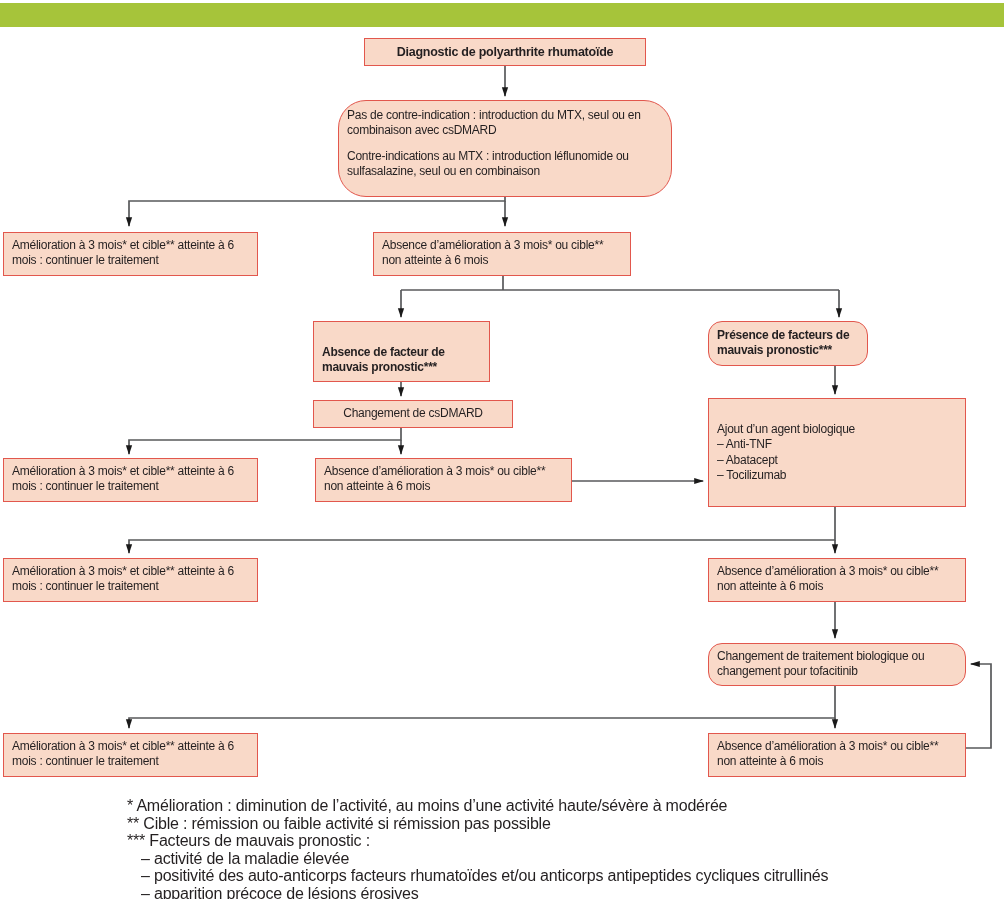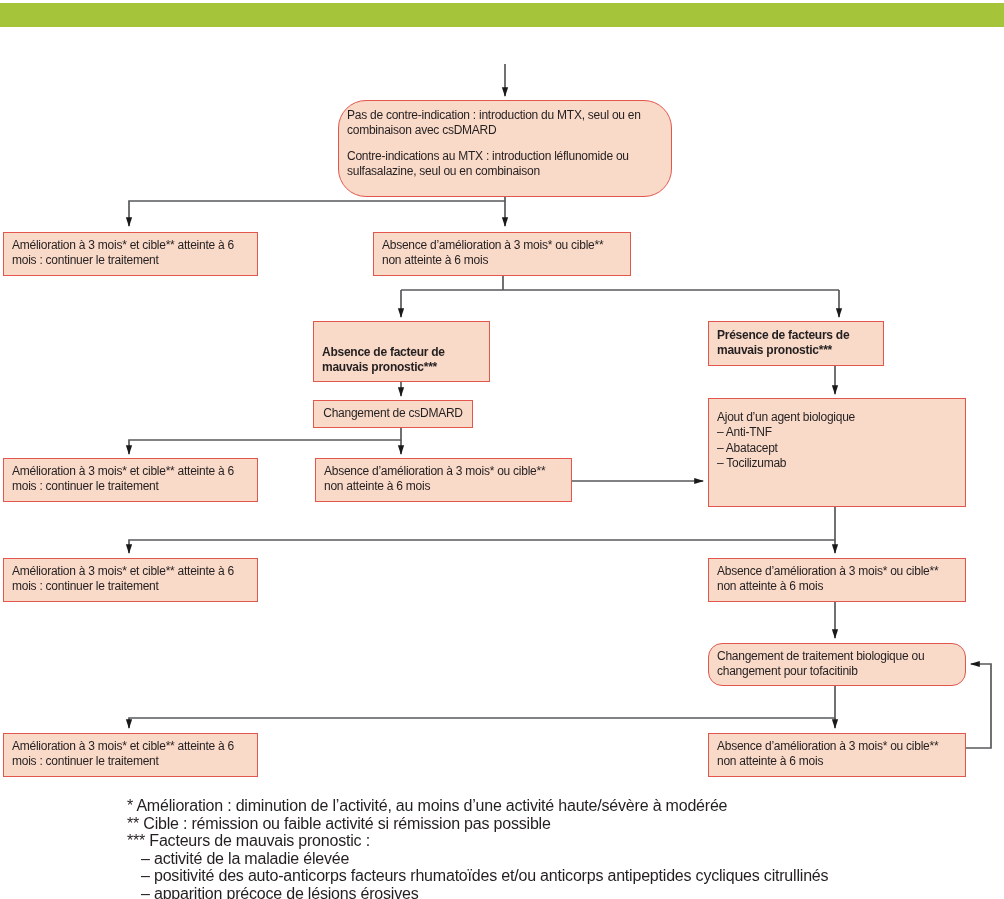--- a/index.html
+++ b/index.html
@@ -26,23 +26,23 @@
   .bold{font-weight:bold;}
   .center{display:flex;align-items:center;justify-content:center;text-align:center;}
   .node p{margin:0 0 10px 0;}
   .node p:last-child{margin-bottom:12px;}
 
   #box-diagnosis{left:364px;top:38px;width:282px;min-height:26px;font-size:12.5px;}
   #box-intro{left:338px;top:100px;width:334px;min-height:85px;padding-top:7px;border-radius:28px;}
   #box-improve-1{left:3px;top:232px;width:255px;min-height:44px;}
   #box-noimprove-1{left:373px;top:232px;width:258px;min-height:44px;}
   #box-noprognosis{left:313px;top:321px;width:177px;min-height:45px;padding-top:23px;}
-  #box-prognosis{left:708px;top:321px;width:176px;min-height:45px;padding-top:6px;}
-  #box-csdmard{left:313px;top:400px;width:160px;min-height:28px;text-align:center;}
-  #box-biologic{left:708px;top:398px;width:258px;min-height:109px;padding-top:11px;}
+  #box-prognosis{left:708px;top:321px;width:160px;min-height:45px;padding-top:6px;border-radius:14px;}
+  #box-csdmard{left:313px;top:400px;width:200px;min-height:28px;text-align:center;}
+  #box-biologic{left:708px;top:398px;width:258px;min-height:109px;padding-top:23px;}
   #box-improve-2{left:3px;top:458px;width:255px;min-height:44px;}
   #box-noimprove-2{left:315px;top:458px;width:257px;min-height:44px;}
   #box-improve-3{left:3px;top:558px;width:255px;min-height:44px;}
   #box-noimprove-3{left:708px;top:558px;width:258px;min-height:44px;}
   #box-changebio{left:708px;top:643px;width:258px;min-height:43px;border-radius:14px;}
   #box-improve-4{left:3px;top:733px;width:255px;min-height:44px;}
   #box-noimprove-4{left:708px;top:733px;width:258px;min-height:44px;}
 
   .footnotes{position:absolute;left:127px;top:797px;}
   .fn{font-size:16px;line-height:17.5px;letter-spacing:-0.2px;white-space:nowrap;}
@@ -74,20 +74,21 @@
     <path d="M401 440 V454" marker-end="url(#arw)"></path>
     <path d="M572 481 H703" marker-end="url(#arw)"></path>
     <path d="M835 507 V540 H129 V553" marker-end="url(#arw)"></path>
     <path d="M835 540 V553" marker-end="url(#arw)"></path>
     <path d="M835 602 V638" marker-end="url(#arw)"></path>
     <path d="M835 686 V718 H129 V728" marker-end="url(#arw)"></path>
     <path d="M835 718 V728" marker-end="url(#arw)"></path>
     <path d="M966 748 H991 V664 H971" marker-end="url(#arw)"></path>
   </svg>
 
+  <div class="node bold center" id="box-diagnosis">Diagnostic de polyarthrite rhumatoïde</div>
 
   <div class="node" id="box-intro">
     <p>Pas de contre-indication : introduction du MTX, seul ou en combinaison avec csDMARD</p>
     <p>Contre-indications au MTX : introduction léflunomide ou sulfasalazine, seul ou en combinaison</p>
   </div>
 
   <div class="node" id="box-improve-1">Amélioration à 3 mois* et cible** atteinte à 6 mois : continuer le traitement</div>
   <div class="node" id="box-noimprove-1">Absence d’amélioration à 3 mois* ou cible** non atteinte à 6 mois</div>
 
   <div class="node bold" id="box-noprognosis">Absence de facteur de mauvais pronostic***</div>

